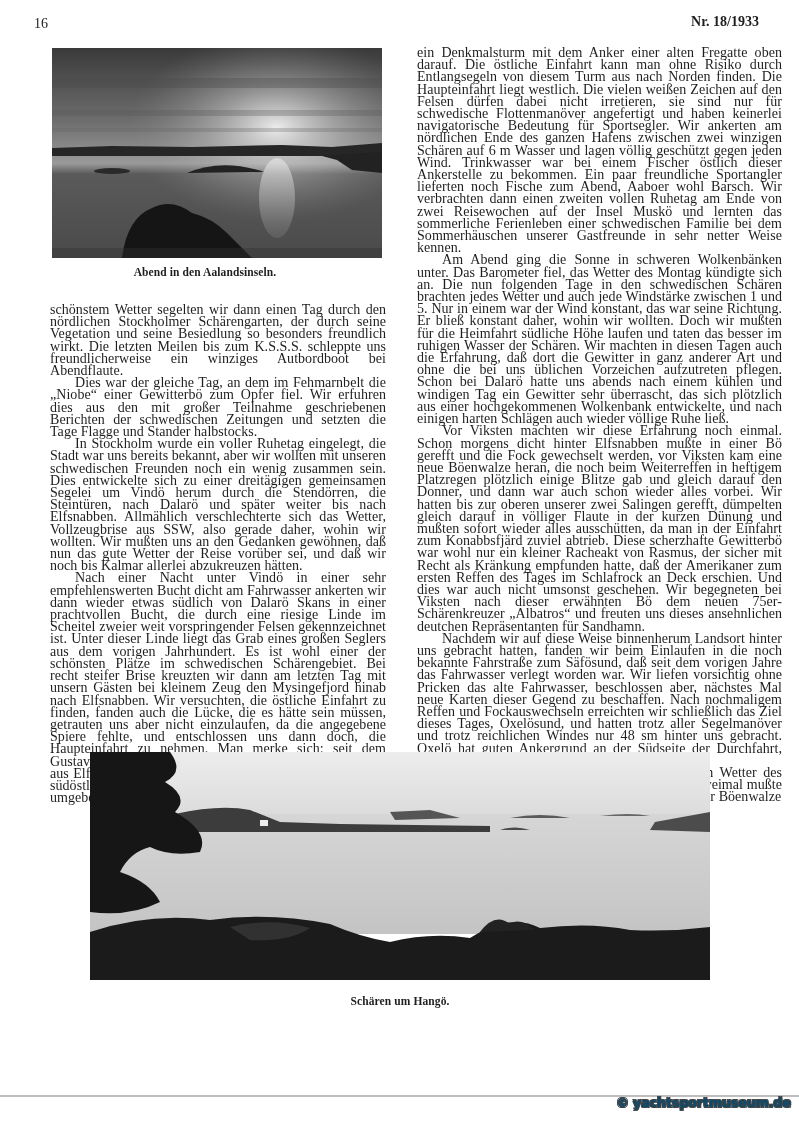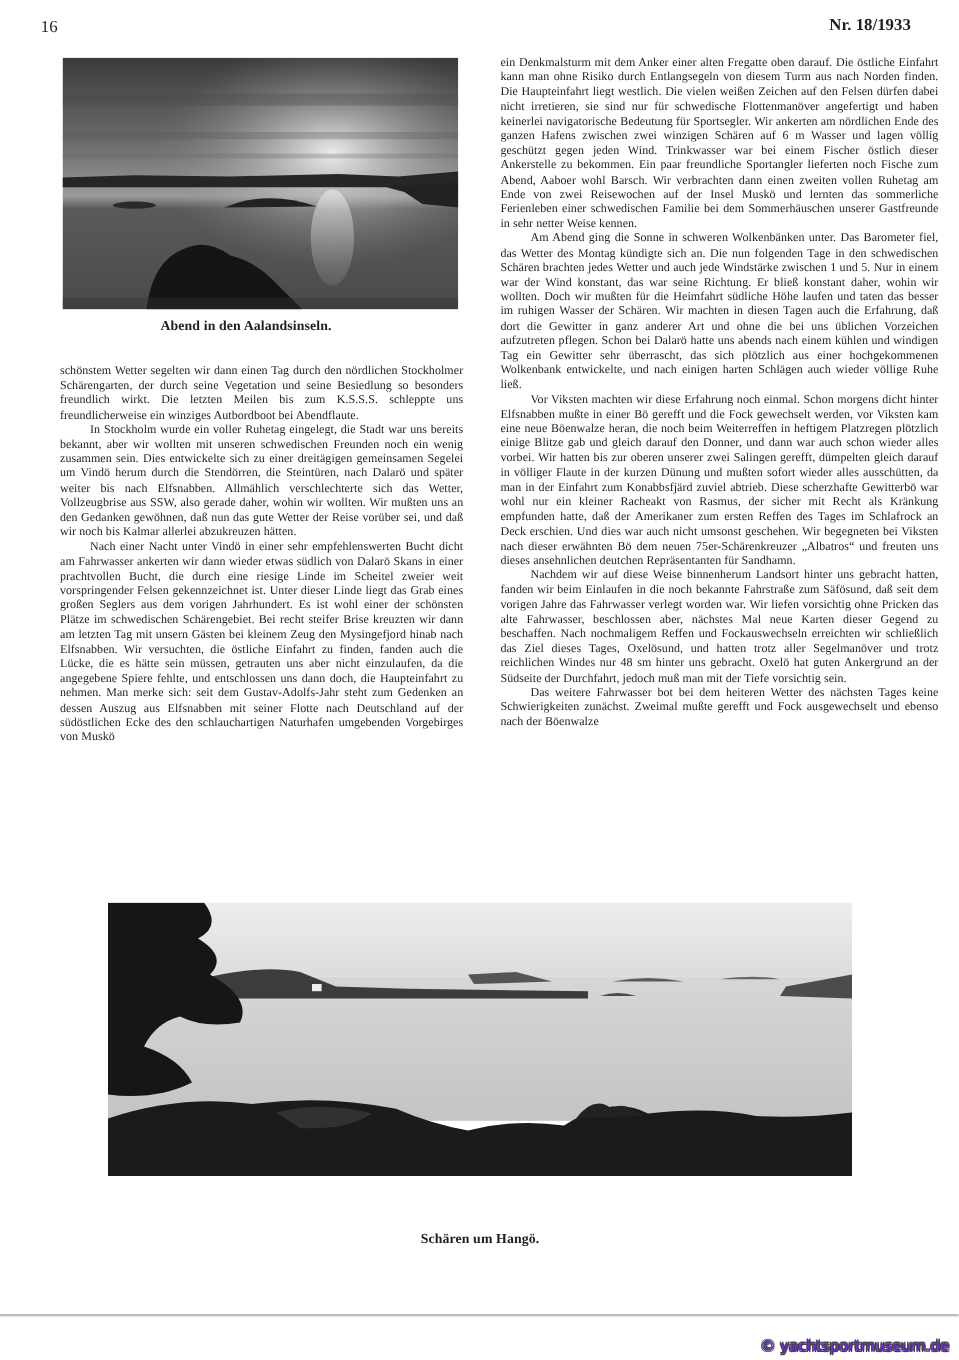--- a/index.html
+++ b/index.html
@@ -6,30 +6,30 @@
   body { width: 799px; height: 1133px; position: relative; overflow: hidden;
          font-family: "Liberation Serif", "DejaVu Serif", serif; color: #1e1e1e; }
   .page-number { position: absolute; left: 34px; top: 16px; font-size: 14px; font-weight: normal; }
   .issue-number { position: absolute; right: 40px; top: 14px; font-size: 14px; font-weight: bold; }
   .photo { position: absolute; overflow: hidden; }
   .photo svg { display: block; width: 100%; height: 100%; }
   .photo-top { left: 52px; top: 48px; width: 330px; height: 210px; }
   .photo-bottom { left: 90px; top: 752px; width: 620px; height: 228px; }
   .caption { position: absolute; font-size: 11.5px; font-weight: bold; text-align: center; letter-spacing: 0.1px; }
   .caption-top { left: 40px; width: 330px; top: 266px; }
-  .caption-bottom { left: 90px; width: 620px; top: 995px; margin-top: 32px; }
-  .column { position: absolute; font-size: 10px; line-height: 12.2px; text-align: justify;
+  .caption-bottom { left: 90px; width: 620px; top: 995px; }
+  .column { position: absolute; font-size: 14px; line-height: 12.2px; text-align: justify;
             hyphens: manual; letter-spacing: 0.05px; }
   .column p { margin: 0; text-indent: 0; }
   .column p.indent { text-indent: 25px; }
   .col-left { left: 50px; top: 304px; width: 336px; font-family: Liberation Serif, serif; }
   .col-right { left: 417px; top: 47px; width: 365px; }
   .rule { position: absolute; left: 0; width: 799px; top: 1095px; height: 2px; background: #888; opacity: 0.55; }
-  .watermark { position: absolute; right: 8px; bottom: 4px; font-family: "DejaVu Sans", sans-serif;
-               font-size: 12.5px; font-weight: normal; color: #6d28d9;
+  .watermark { position: absolute; right: 8px; bottom: 23px; font-family: "DejaVu Sans", sans-serif;
+               font-size: 12.5px; font-weight: bold; color: #0c4a6e;
                text-shadow: -1px -1px 0 #444, 1px -1px 0 #444, -1px 1px 0 #444, 1px 1px 0 #444; }
 </style>
 </head>
 <body>
 
 <div class="page-number">16</div>
 <div class="issue-number">Nr. 18/1933</div>
 
 <div class="photo photo-top">
   <svg viewBox="0 0 330 210" preserveAspectRatio="none">
@@ -62,20 +62,21 @@
     <path d="M135 125 Q170 110 212 124 Z" fill="#222"></path>
     <ellipse cx="60" cy="123" rx="18" ry="3" fill="#2a2a2a"></ellipse>
     <path d="M70 210 Q75 170 100 160 Q120 150 140 165 Q160 170 175 185 Q190 200 200 210 Z" fill="#151515"></path>
     <path d="M0 200 L330 200 L330 210 L0 210 Z" fill="#333" opacity="0.4"></path>
   </svg>
 </div>
 <div class="caption caption-top">Abend in den Aalandsinseln.</div>
 
 <div class="column col-left">
   <p>schönstem Wetter segelten wir dann einen Tag durch den nördlichen Stockholmer Schärengarten, der durch seine Vegetation und seine Besiedlung so besonders freundlich wirkt. Die letzten Meilen bis zum K.S.S.S. schleppte uns freundlicherweise ein winziges Autbordboot bei Abendflaute.</p>
+  <p class="indent">Dies war der gleiche Tag, an dem im Fehmarnbelt die „Niobe“ einer Gewitterbö zum Opfer fiel. Wir erfuhren dies aus den mit großer Teilnahme geschriebenen Berichten der schwedischen Zeitungen und setzten die Tage Flagge und Stander halbstocks.</p>
   <p class="indent">In Stockholm wurde ein voller Ruhetag eingelegt, die Stadt war uns bereits bekannt, aber wir wollten mit unseren schwedischen Freunden noch ein wenig zusammen sein. Dies entwickelte sich zu einer dreitägigen gemeinsamen Segelei um Vindö herum durch die Stendörren, die Steintüren, nach Dalarö und später weiter bis nach Elfsnabben. Allmählich verschlechterte sich das Wetter, Vollzeugbrise aus SSW, also gerade daher, wohin wir wollten. Wir mußten uns an den Gedanken gewöhnen, daß nun das gute Wetter der Reise vorüber sei, und daß wir noch bis Kalmar allerlei abzukreuzen hätten.</p>
   <p class="indent">Nach einer Nacht unter Vindö in einer sehr empfehlenswerten Bucht dicht am Fahrwasser ankerten wir dann wieder etwas südlich von Dalarö Skans in einer prachtvollen Bucht, die durch eine riesige Linde im Scheitel zweier weit vorspringender Felsen gekennzeichnet ist. Unter dieser Linde liegt das Grab eines großen Seglers aus dem vorigen Jahrhundert. Es ist wohl einer der schönsten Plätze im schwedischen Schärengebiet. Bei recht steifer Brise kreuzten wir dann am letzten Tag mit unsern Gästen bei kleinem Zeug den Mysingefjord hinab nach Elfsnabben. Wir versuchten, die östliche Einfahrt zu finden, fanden auch die Lücke, die es hätte sein müssen, getrauten uns aber nicht einzulaufen, da die angegebene Spiere fehlte, und entschlossen uns dann doch, die Haupteinfahrt zu nehmen. Man merke sich: seit dem Gustav-Adolfs-Jahr steht zum Gedenken an dessen Auszug aus Elfsnabben mit seiner Flotte nach Deutschland auf der südöstlichen Ecke des den schlauchartigen Naturhafen umgebenden Vorgebirges von Muskö</p>
 </div>
 
 <div class="column col-right">
   <p>ein Denkmalsturm mit dem Anker einer alten Fregatte oben darauf. Die östliche Einfahrt kann man ohne Risiko durch Entlangsegeln von diesem Turm aus nach Norden finden. Die Haupteinfahrt liegt westlich. Die vielen weißen Zeichen auf den Felsen dürfen dabei nicht irretieren, sie sind nur für schwedische Flottenmanöver angefertigt und haben keinerlei navigatorische Bedeutung für Sportsegler. Wir ankerten am nördlichen Ende des ganzen Hafens zwischen zwei winzigen Schären auf 6 m Wasser und lagen völlig geschützt gegen jeden Wind. Trinkwasser war bei einem Fischer östlich dieser Ankerstelle zu bekommen. Ein paar freundliche Sportangler lieferten noch Fische zum Abend, Aaboer wohl Barsch. Wir verbrachten dann einen zweiten vollen Ruhetag am Ende von zwei Reisewochen auf der Insel Muskö und lernten das sommerliche Ferienleben einer schwedischen Familie bei dem Sommerhäuschen unserer Gastfreunde in sehr netter Weise kennen.</p>
   <p class="indent">Am Abend ging die Sonne in schweren Wolkenbänken unter. Das Barometer fiel, das Wetter des Montag kündigte sich an. Die nun folgenden Tage in den schwedischen Schären brachten jedes Wetter und auch jede Windstärke zwischen 1 und 5. Nur in einem war der Wind konstant, das war seine Richtung. Er bließ konstant daher, wohin wir wollten. Doch wir mußten für die Heimfahrt südliche Höhe laufen und taten das besser im ruhigen Wasser der Schären. Wir machten in diesen Tagen auch die Erfahrung, daß dort die Gewitter in ganz anderer Art und ohne die bei uns üblichen Vorzeichen aufzutreten pflegen. Schon bei Dalarö hatte uns abends nach einem kühlen und windigen Tag ein Gewitter sehr überrascht, das sich plötzlich aus einer hochgekommenen Wolkenbank entwickelte, und nach einigen harten Schlägen auch wieder völlige Ruhe ließ.</p>
   <p class="indent">Vor Viksten machten wir diese Erfahrung noch einmal. Schon morgens dicht hinter Elfsnabben mußte in einer Bö gerefft und die Fock gewechselt werden, vor Viksten kam eine neue Böenwalze heran, die noch beim Weiterreffen in heftigem Platzregen plötzlich einige Blitze gab und gleich darauf den Donner, und dann war auch schon wieder alles vorbei. Wir hatten bis zur oberen unserer zwei Salingen gerefft, dümpelten gleich darauf in völliger Flaute in der kurzen Dünung und mußten sofort wieder alles ausschütten, da man in der Einfahrt zum Konabbsfjärd zuviel abtrieb. Diese scherzhafte Gewitterbö war wohl nur ein kleiner Racheakt von Rasmus, der sicher mit Recht als Kränkung empfunden hatte, daß der Amerikaner zum ersten Reffen des Tages im Schlafrock an Deck erschien. Und dies war auch nicht umsonst geschehen. Wir begegneten bei Viksten nach dieser erwähnten Bö dem neuen 75er-Schärenkreuzer „Albatros“ und freuten uns dieses ansehnlichen deutchen Repräsentanten für Sandhamn.</p>
   <p class="indent">Nachdem wir auf diese Weise binnenherum Landsort hinter uns gebracht hatten, fanden wir beim Einlaufen in die noch bekannte Fahrstraße zum Säfösund, daß seit dem vorigen Jahre das Fahrwasser verlegt worden war. Wir liefen vorsichtig ohne Pricken das alte Fahrwasser, beschlossen aber, nächstes Mal neue Karten dieser Gegend zu beschaffen. Nach nochmaligem Reffen und Fockauswechseln erreichten wir schließlich das Ziel dieses Tages, Oxelösund, und hatten trotz aller Segelmanöver und trotz reichlichen Windes nur 48 sm hinter uns gebracht. Oxelö hat guten Ankergrund an der Südseite der Durchfahrt, jedoch muß man mit der Tiefe vorsichtig sein.</p>
   <p class="indent">Das weitere Fahrwasser bot bei dem heiteren Wetter des nächsten Tages keine Schwierigkeiten zunächst. Zweimal mußte gerefft und Fock ausgewechselt und ebenso nach der Böenwalze</p>

